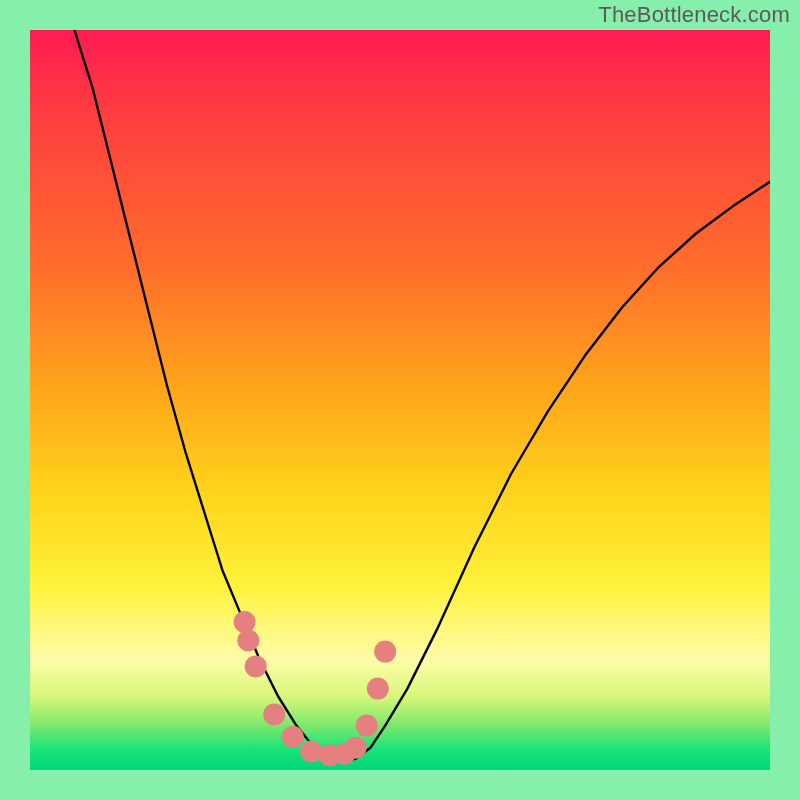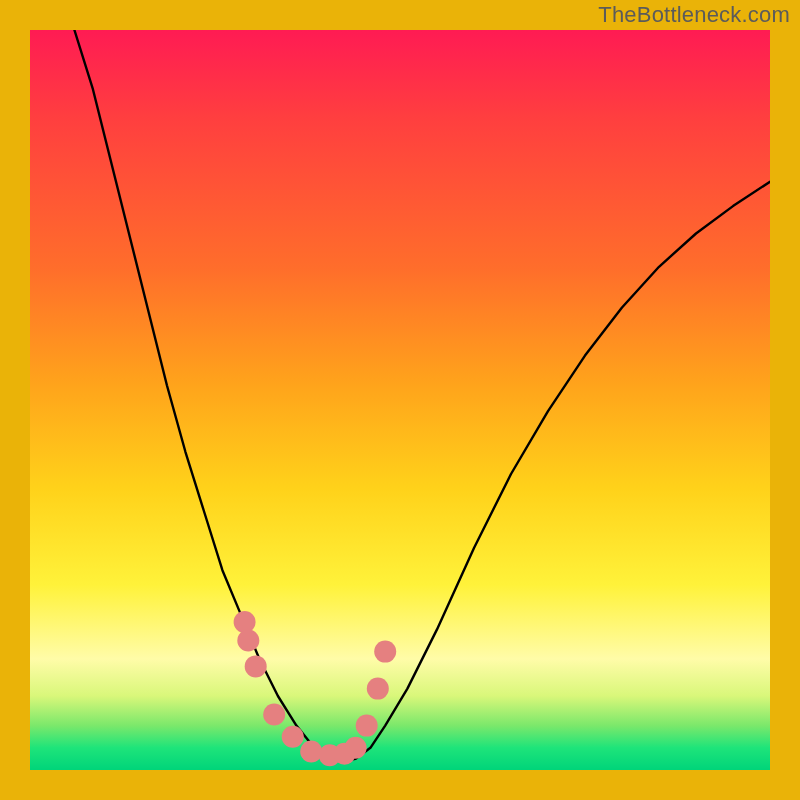--- a/index.html
+++ b/index.html
@@ -10,21 +10,21 @@
     overflow: hidden;
     background: #000;
     font-family: Arial, Helvetica, sans-serif;
   }
   .frame {
     position: absolute;
     top: 0;
     left: 0;
     width: 800px;
     height: 800px;
-    background: #eab308;
+    background: #86efac;
   }
   .plot {
     position: absolute;
     top: 30px;
     left: 30px;
     width: 740px;
     height: 740px;
     
     background: linear-gradient(
       to bottom,

